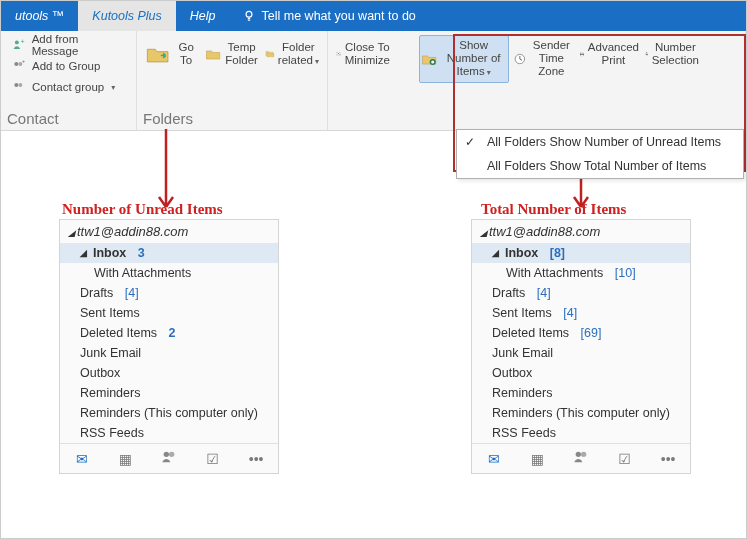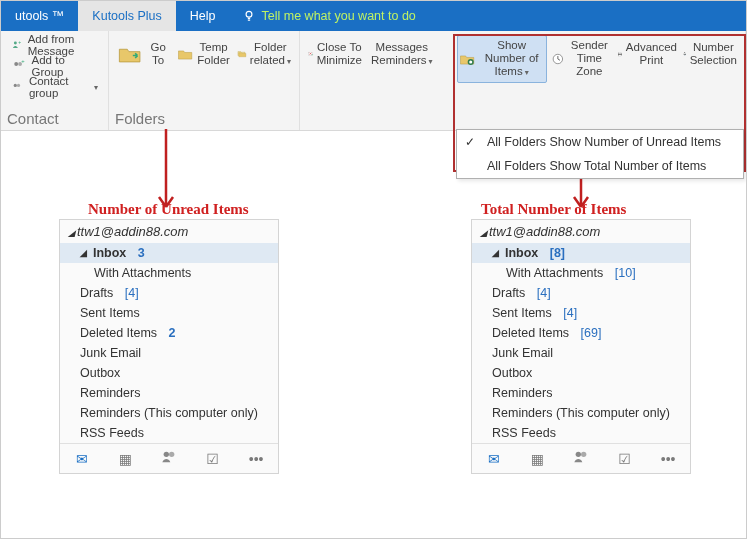--- a/index.html
+++ b/index.html
@@ -1,22 +1,22 @@
 <!DOCTYPE html>
 <html><head>
 <meta charset="utf-8">
 <style>
   * { box-sizing: border-box; margin: 0; padding: 0; font-family: "Segoe UI", Tahoma, sans-serif; }
   body { background: #fff; width: 747px; height: 539px; border: 1px solid #ccc; position: relative; overflow: hidden; }
 
   
   .tabstrip { height: 30px; background: #1a6fc4; display: flex; align-items: stretch; color: #fff; font-size: 12.5px; }
-  .tab { padding: 0 14px; display: flex; align-items: center; cursor: pointer; }
+  .tab { padding: 0 14px; display: flex; align-items: center; cursor: pointer; font-style: italic; }
   .tab.active { background: #e5e5e5; color: #1a6fc4; }
-  .tellme { display: flex; align-items: center; gap: 6px; padding: 0 12px; color: #bef264; }
+  .tellme { display: flex; align-items: center; gap: 6px; padding: 0 12px; color: #ffffff; }
   .tellme svg { width: 14px; height: 14px; }
 
   
   .ribbon { height: 100px; background: #f4f4f4; border-bottom: 1px solid #d8d8d8; display: flex; font-size: 11.5px; color: #444; }
   .ribgroup { border-right: 1px solid #e0e0e0; display: flex; flex-direction: column; padding: 4px 6px 0; }
   .ribgroup .row { flex: 1; display: flex; align-items: flex-start; gap: 2px; }
   .ribgroup .grouplabel { text-align: left; font-size: 15px; color: #777; padding: 2px 0 3px; }
   .smallbtn { display: flex; align-items: center; gap: 5px; padding: 2px 4px; border-radius: 2px; cursor: pointer; height: 20px; }
   .smallbtn .ic { width: 16px; height: 16px; }
   .col { display: flex; flex-direction: column; gap: 1px; }
@@ -130,28 +130,20 @@
   <div class="ribgroup" style="flex:1">
     <div class="row">
       <div class="bigbtn narrow">
         <svg class="ic" viewBox="0 0 32 32">
             <rect x="5" y="5" width="18" height="18" fill="#fff" stroke="#999"></rect>
             <path d="M8 8l12 12M20 8l-12 12" stroke="#c33" stroke-width="3"></path>
             <path d="M20 22l6 0 0-6" stroke="#3a7" fill="none" stroke-width="2"></path>
           </svg>
         <span>Close To Minimize</span>
       </div>
-      <div class="bigbtn">
-        <svg class="ic" viewBox="0 0 32 32">
-            <rect x="4" y="8" width="22" height="14" fill="#fff" stroke="#888"></rect>
-            <path d="M4 8l11 8 11-8" fill="none" stroke="#888"></path>
-            <circle cx="24" cy="22" r="5" fill="#f0d060"></circle>
-          </svg>
-        <span><span>Messages Reminders</span><span class="caret">▾</span></span>
-      </div>
       <div class="bigbtn wide active">
         <svg class="ic" viewBox="0 0 32 32">
             <path d="M3 10h10l2 3h14v13H3z" fill="#e8c76a" stroke="#b89a3e"></path>
             <circle cx="23" cy="22" r="6" fill="#2f7d4f"></circle>
             <circle cx="23" cy="22" r="3" fill="#fff"></circle>
           </svg>
         <span><span>Show Number of Items</span><span class="caret">▾</span></span>
       </div>
       <div class="bigbtn">
         <svg class="ic" viewBox="0 0 32 32">
@@ -193,21 +185,21 @@
   </div>
 </div>
 
 <svg class="arrow" style="left:150px; top:128px; width:30px; height:90px;">
   <path d="M15 0 L15 78 M15 78 L8 68 M15 78 L22 68" stroke="#c02020" stroke-width="2.5" fill="none"></path>
 </svg>
 <svg class="arrow" style="left:565px; top:172px; width:30px; height:46px;">
   <path d="M15 0 L15 34 M15 34 L8 24 M15 34 L22 24" stroke="#c02020" stroke-width="2.5" fill="none"></path>
 </svg>
 
-<div class="panel-label" style="left:87px; top:200px;">Number of Unread Items</div>
+<div class="panel-label" style="left:61px; top:200px;">Number of Unread Items</div>
 <div class="panel-label" style="left:480px; top:200px;">Total Number of Items</div>
 
 <div class="panel" style="left:58px; top:218px;">
   <div class="acct"><span class="tri">◢</span><span>ttw1@addin88.com</span></div>
   <div class="folder sel"><span class="tri">◢</span><span>Inbox</span>&nbsp;<span class="cnt-blue">3</span></div>
   <div class="folder sub">
       <span>With Attachments</span>
     </div>
   <div class="folder"><span>Drafts</span>&nbsp;<span class="cnt-brk">[4]</span></div>
   <div class="folder">

